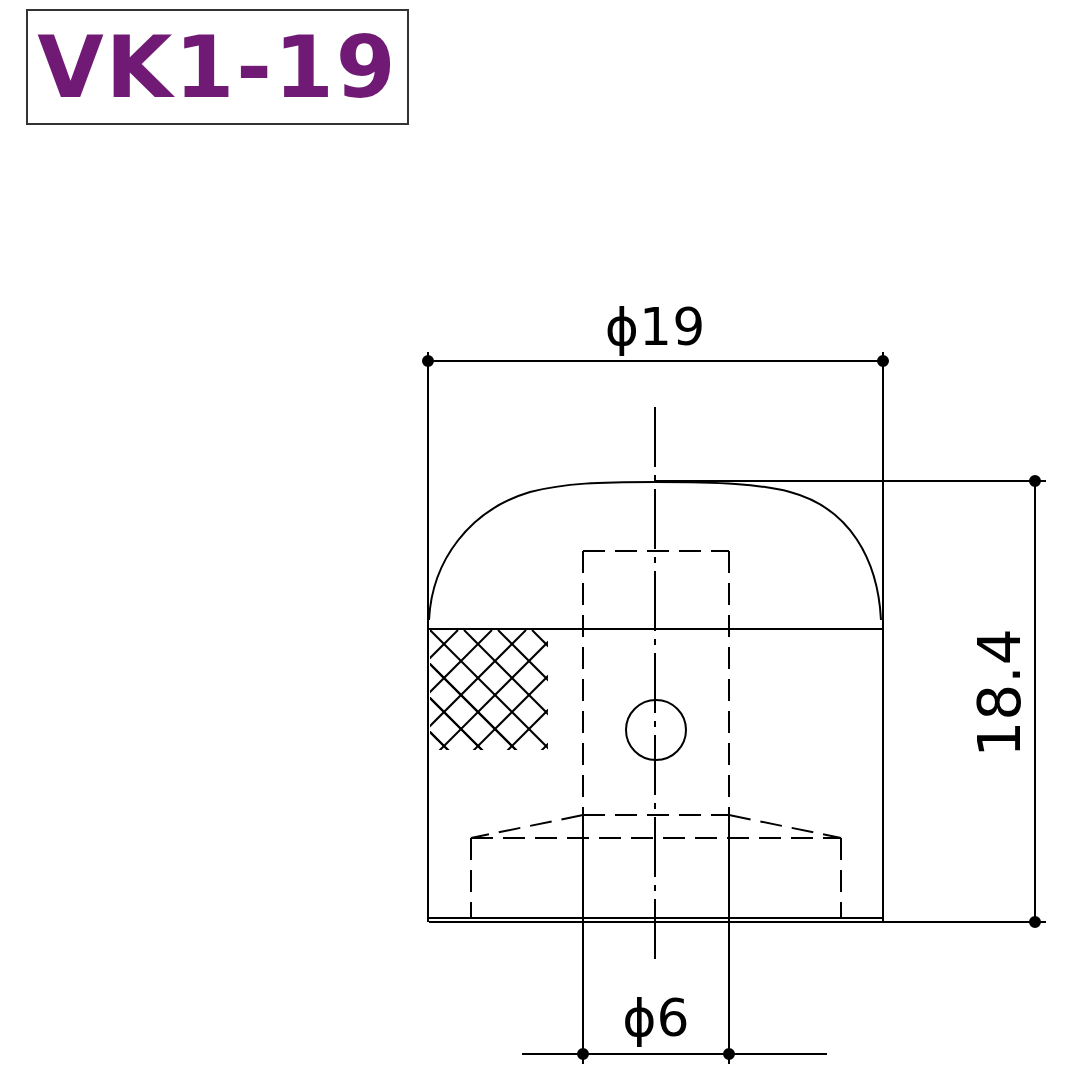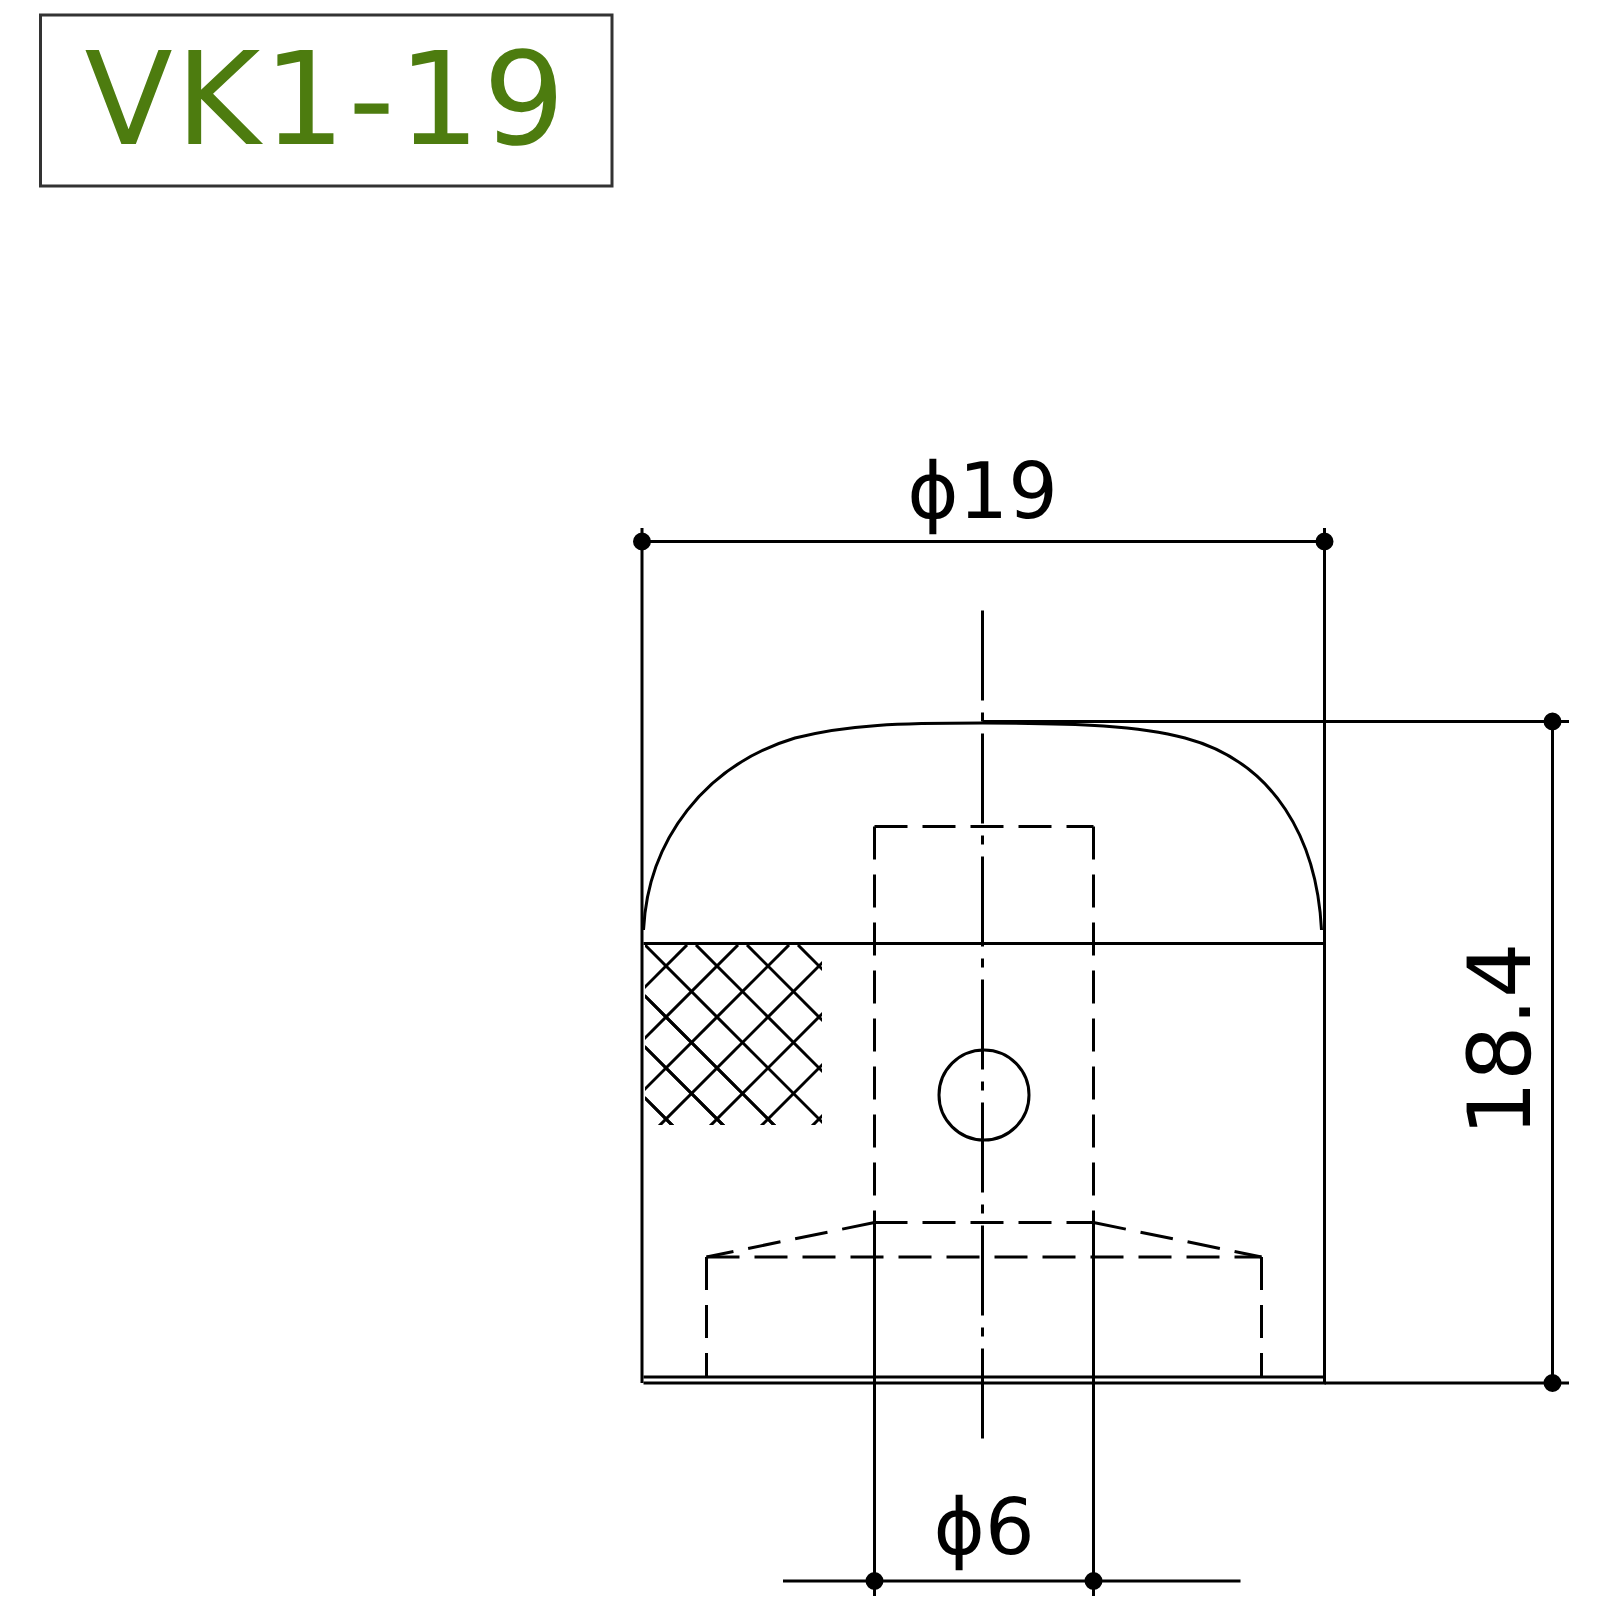--- a/index.html
+++ b/index.html
@@ -3,22 +3,22 @@
   <meta charset="utf-8">
   <style>
     html, body { margin: 0; padding: 0; background: #ffffff; }
     body { width: 1080px; height: 1080px; position: relative; overflow: hidden; }
     .title-box {
       position: absolute; left: 26px; top: 9px; width: 383px; height: 116px;
       border: 2px solid #333333; box-sizing: border-box;
       display: flex; align-items: center; justify-content: center;
     }
     .title-text {
-      font-family: "DejaVu Sans", sans-serif; font-weight: normal;
-      font-size: 86px; letter-spacing: 2px; color: #4d7c0f; line-height: 1;
+      font-family: "DejaVu Sans", sans-serif; font-weight: bold;
+      font-size: 86px; letter-spacing: 2px; color: #701a75; line-height: 1;
     }
     svg.drawing { position: absolute; left: 0; top: 0; }
     .dim-label {
       font-family: "DejaVu Sans", sans-serif; fill: #000000;
     }
   </style>
 </head>
 <body>
 
 <div class="title-box">

